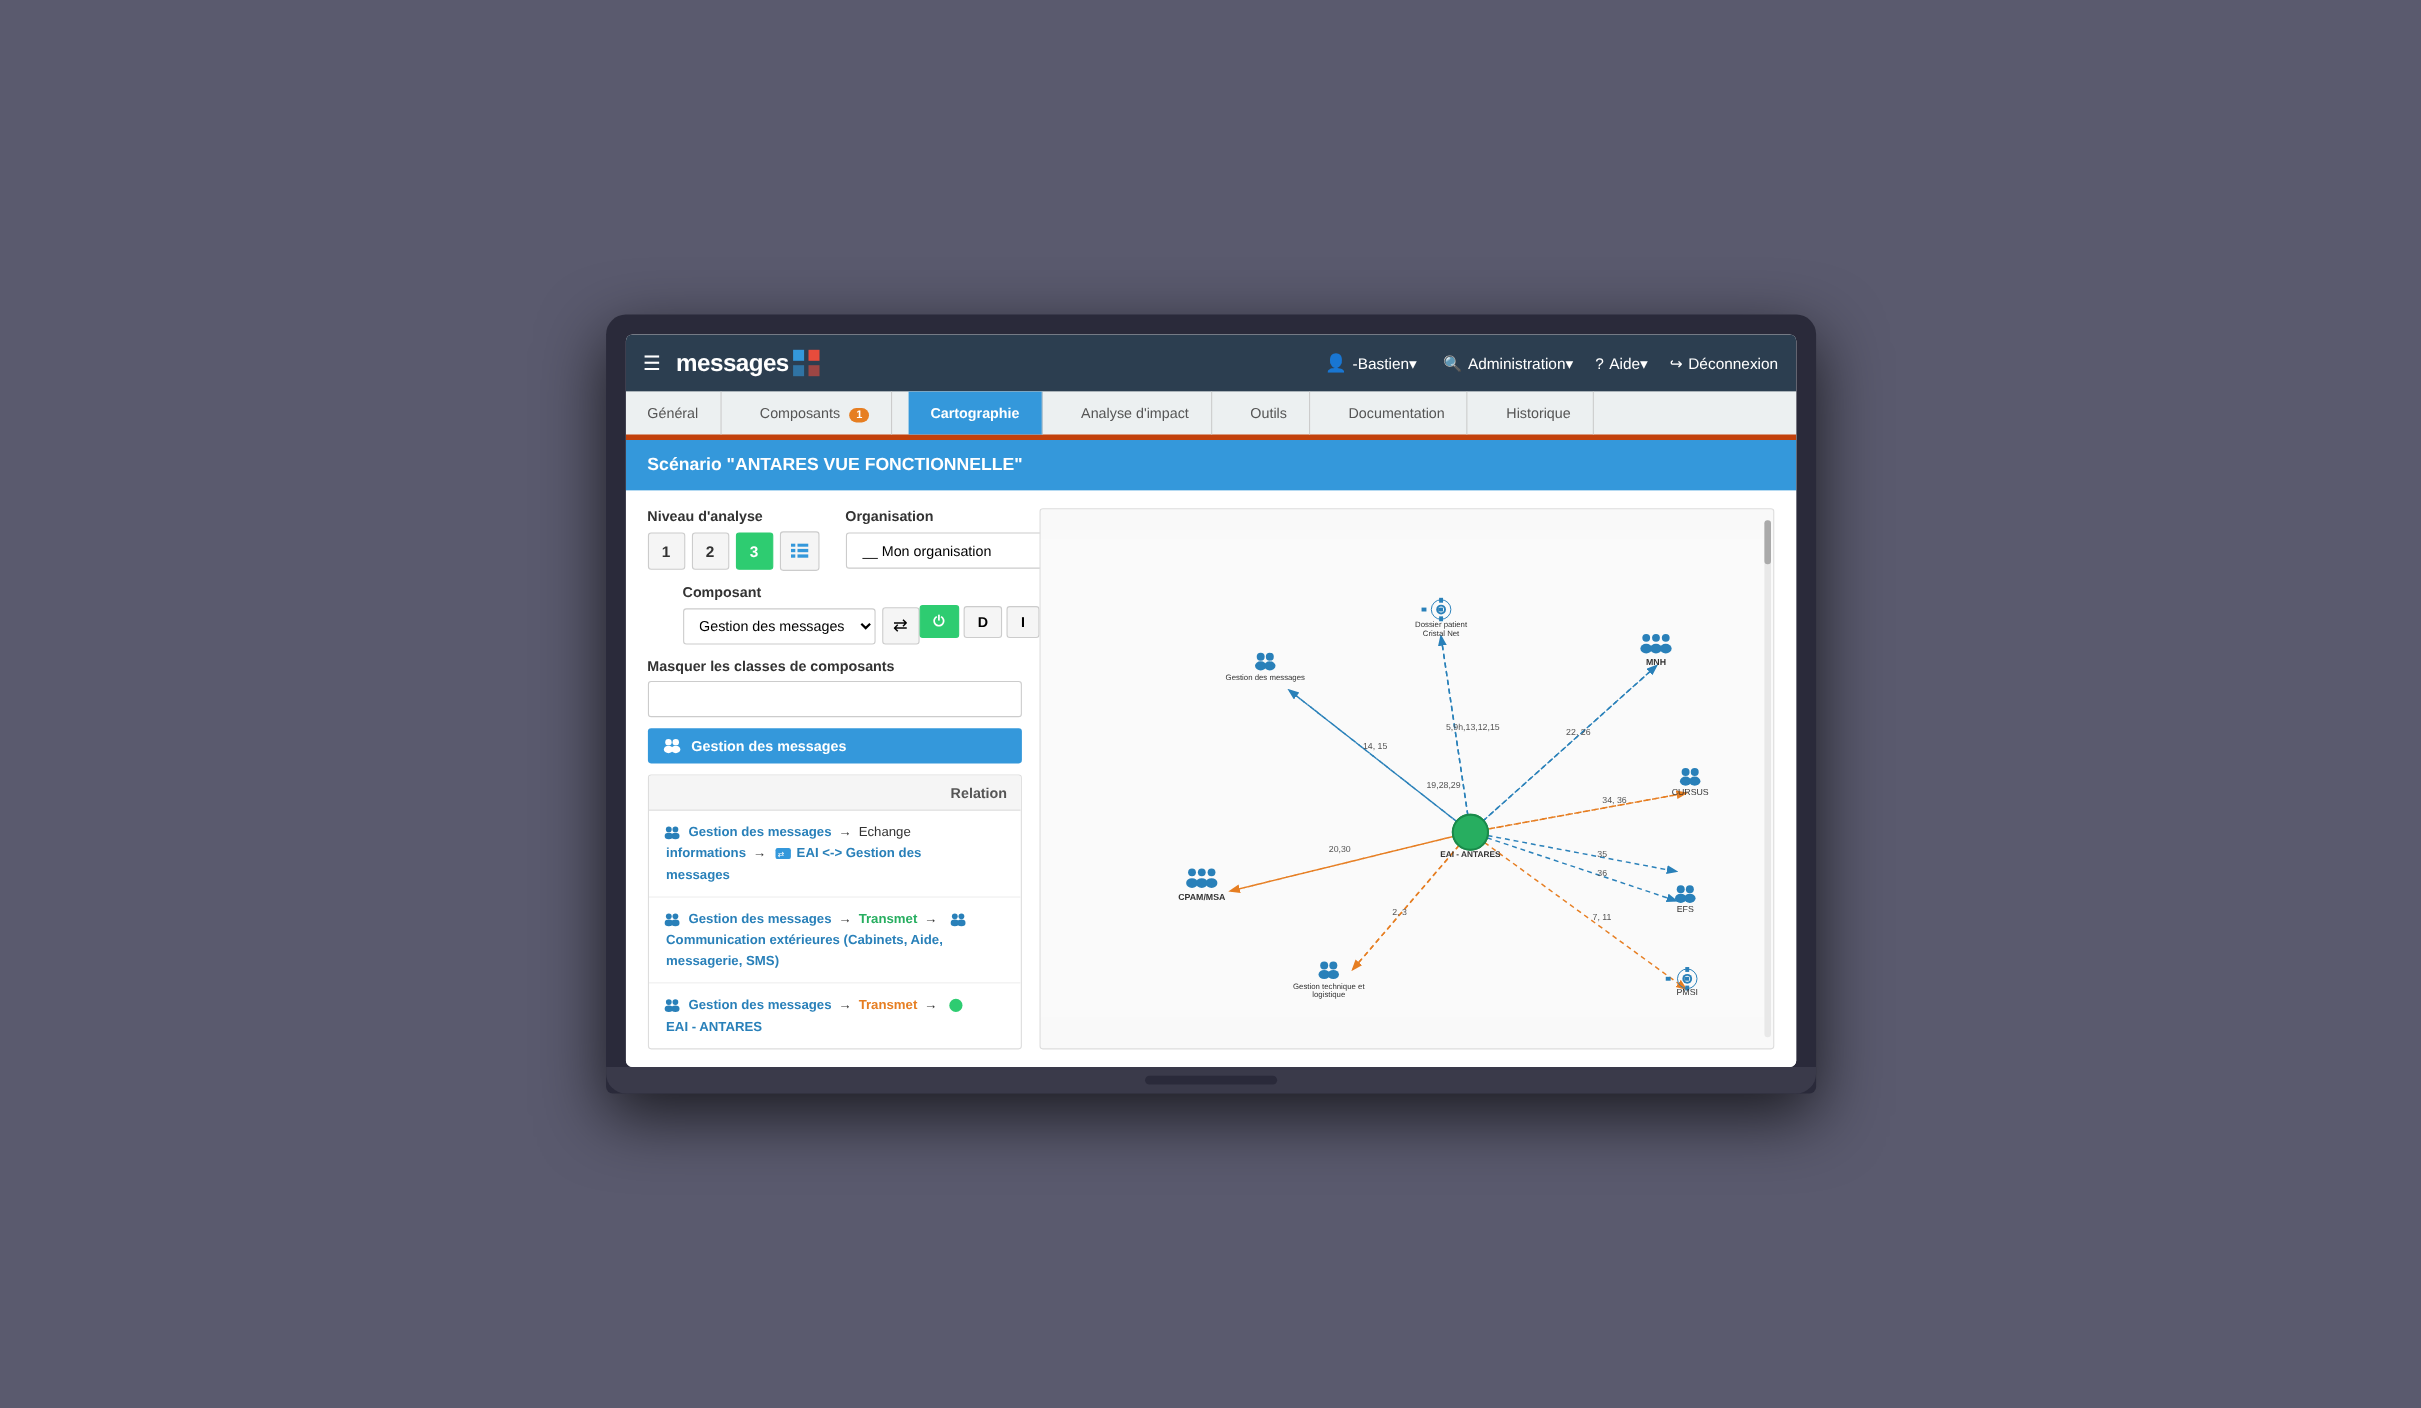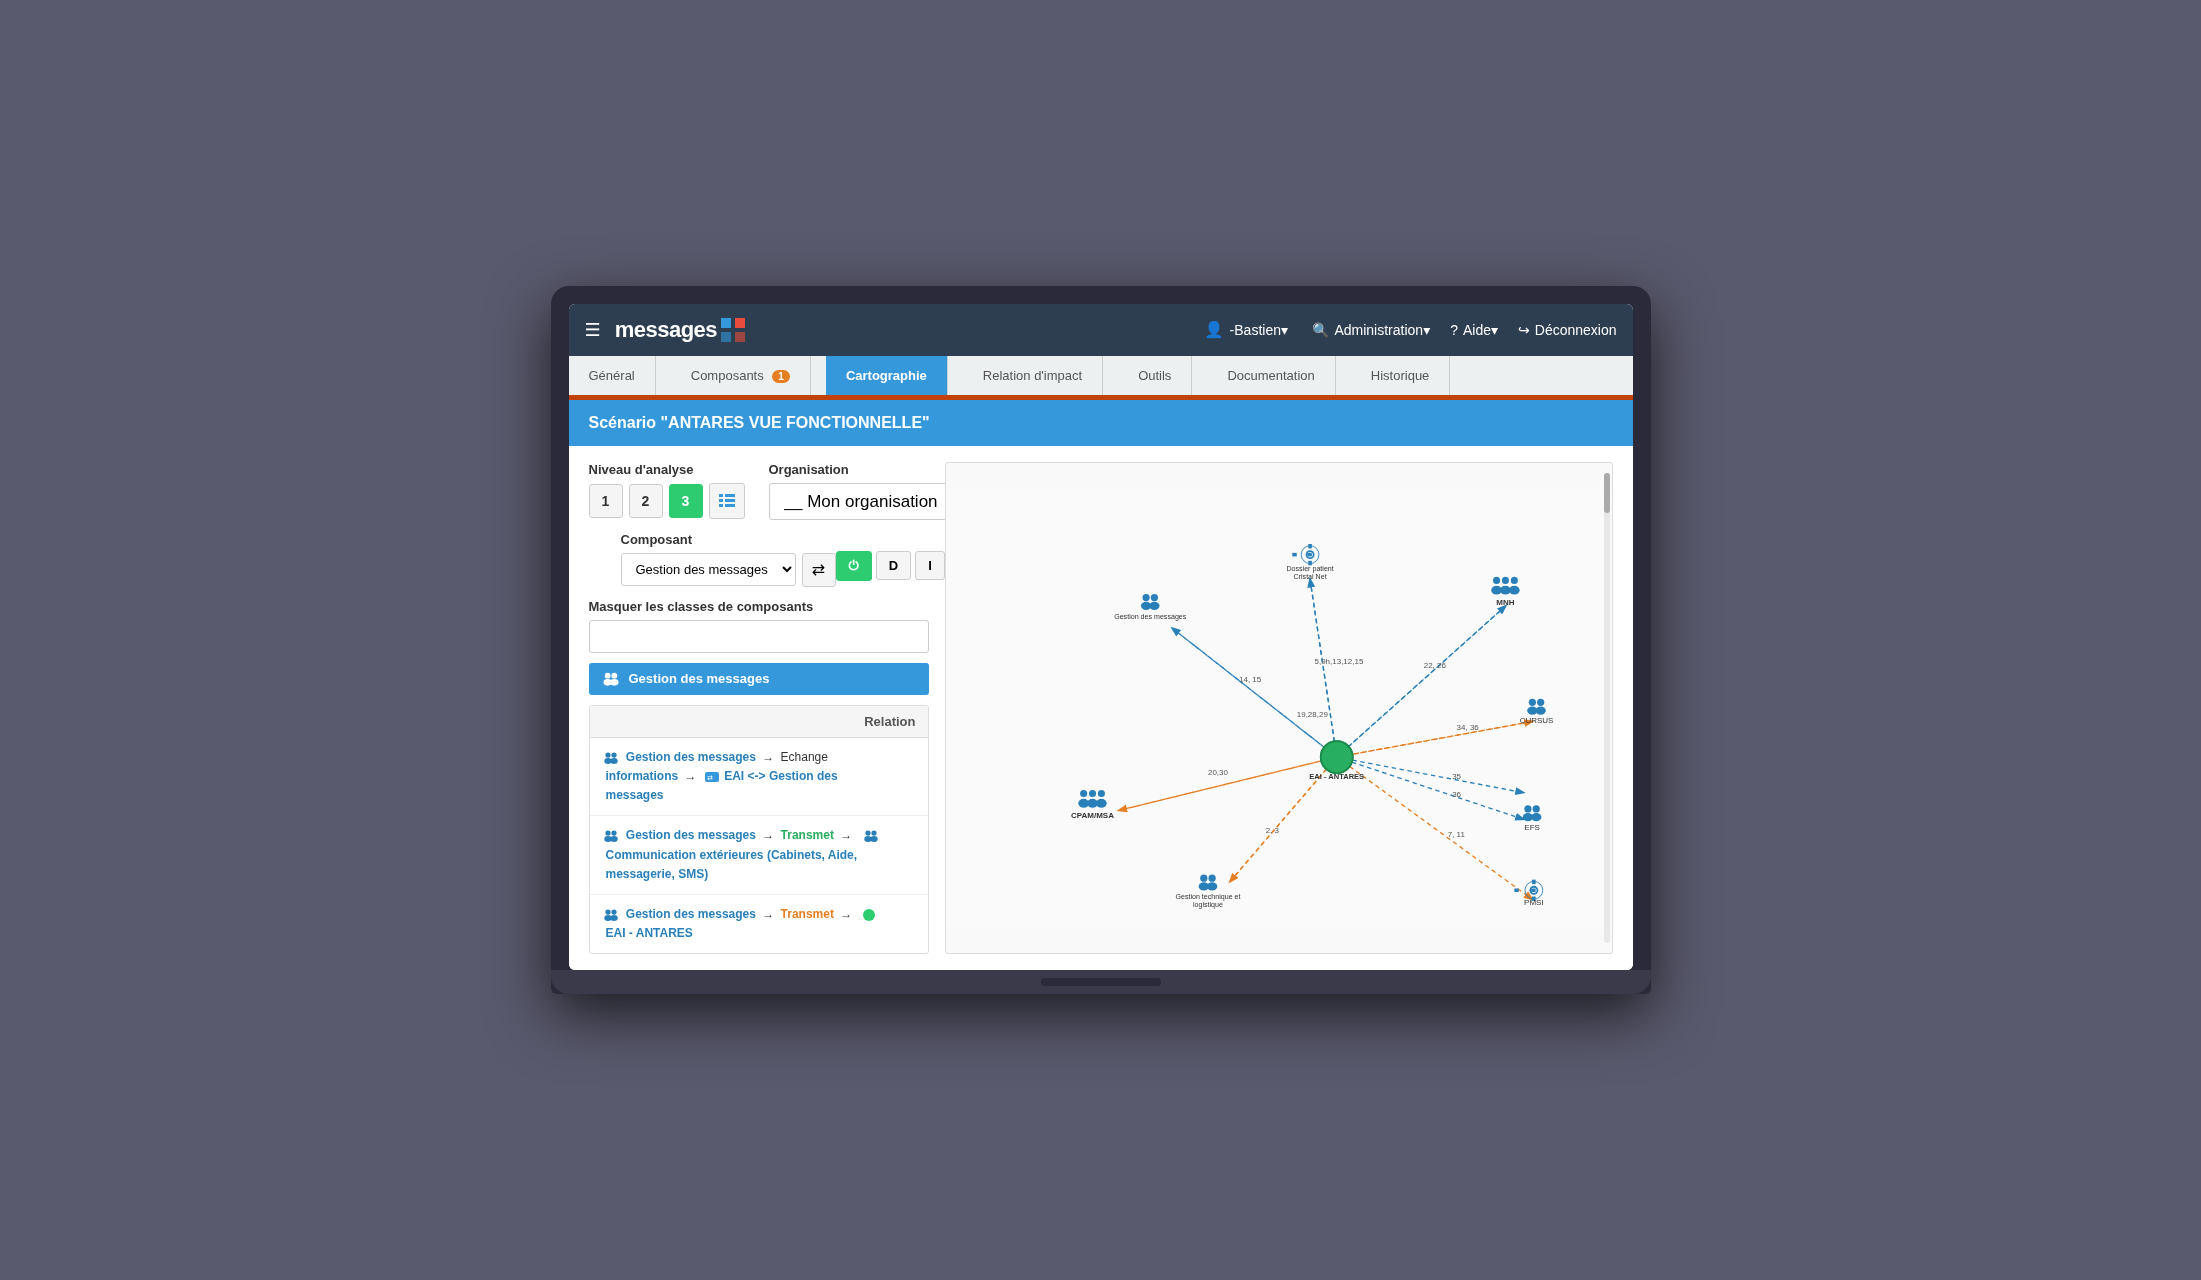--- a/index.html
+++ b/index.html
@@ -202,21 +202,21 @@
     }
     .org-row {
       display: flex;
       align-items: center;
       gap: 6px;
     }
     .org-select {
       padding: 7px 10px;
       border: 1px solid #ccc;
       border-radius: 3px;
-      font-size: 17px;
+      font-size: 13px;
       background: #fff;
       width: 200px;
       cursor: pointer;
     }
     .org-pin-btn {
       width: 34px;
       height: 34px;
       border: 1px solid #ccc;
       background: #f5f5f5;
       border-radius: 3px;
@@ -425,21 +425,21 @@
         <span>Général</span>
       </div>
       <div class="tab">
         <span>Composants</span>
         <span class="tab-badge">1</span>
       </div>
       <div class="tab active">
         <span>Cartographie</span>
       </div>
       <div class="tab">
-        <span>Relation d'impact</span>
+        <span>Analyse d'impact</span>
       </div>
       <div class="tab">
         <span>Outils</span>
       </div>
       <div class="tab">
         <span>Documentation</span>
       </div>
       <div class="tab">
         <span>Historique</span>
       </div>

